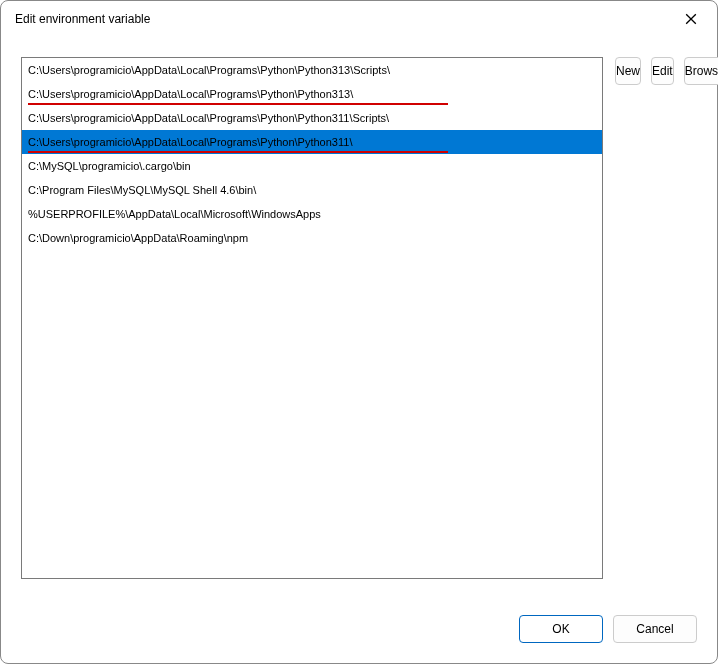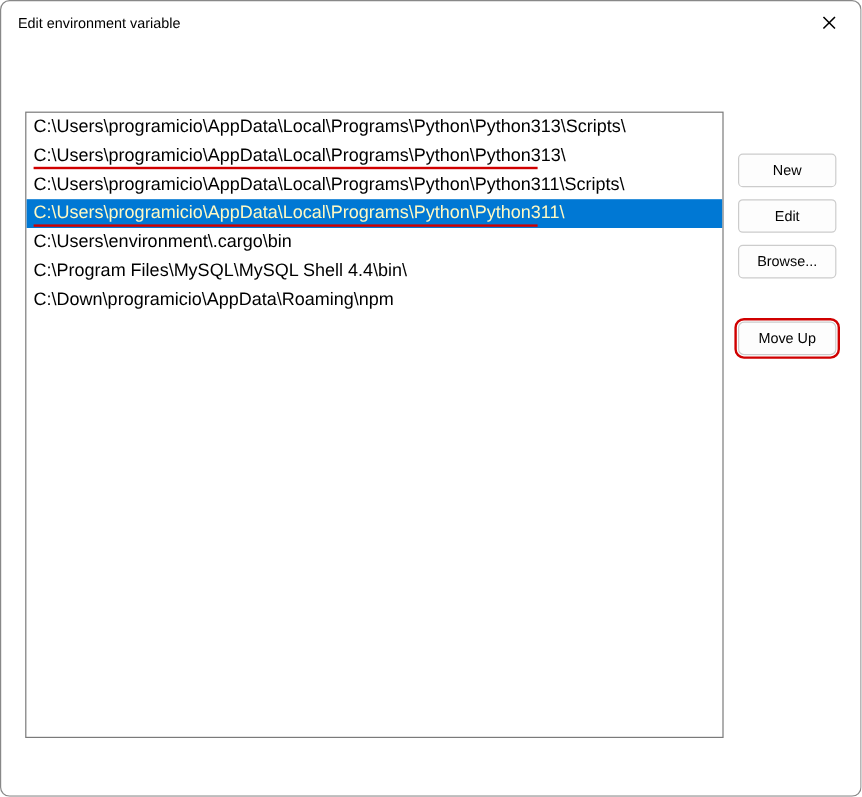--- a/index.html
+++ b/index.html
@@ -13,21 +13,20 @@
     }
     .dialog {
       width: 718px;
       height: 664px;
       background: #fff;
       border: 1px solid #888;
       border-radius: 8px;
       display: flex;
       flex-direction: column;
       position: relative;
-      gap: 36px;
     }
     .titlebar {
       display: flex;
       align-items: center;
       justify-content: space-between;
       padding: 8px 12px 8px 14px;
       height: 36px;
     }
     .title-text {
       font-size: 12px;
@@ -51,44 +50,43 @@
     }
     .listbox {
       flex: 1;
       border: 1px solid #7a7a7a;
       background: #fff;
       height: 522px;
       overflow: hidden;
     }
     .list-item {
       padding: 3px 6px;
-      font-size: 15px;
+      font-size: 11px;
       color: #000;
       white-space: nowrap;
       cursor: default;
       line-height: 18px;
       position: relative;
     }
     .list-item.selected {
       background: #0078d4;
-      color: #fef9c3;
+      color: #000000;
     }
     .underline-red {
       position: absolute;
       bottom: 1px;
       left: 6px;
       height: 2px;
       background: #d00000;
     }
     .side-buttons {
       display: flex;
-      flex-direction: column;
+      flex-direction: row;
       gap: 10px;
       width: 82px;
-      margin-top: 35px;
     }
     .btn {
       height: 28px;
       background: #fdfdfd;
       border: 1px solid #ccc;
       border-radius: 4px;
       font-size: 12px;
       color: #000;
       cursor: pointer;
       display: flex;
@@ -126,31 +124,33 @@
         </svg>
     </div>
   </div>
 
   <div class="content">
     <div class="listbox" id="listbox">
         <div class="list-item">C:\Users\programicio\AppData\Local\Programs\Python\Python313\Scripts\</div>
         <div class="list-item">C:\Users\programicio\AppData\Local\Programs\Python\Python313\<span class="underline-red" style="width: 420px;"></span></div>
         <div class="list-item">C:\Users\programicio\AppData\Local\Programs\Python\Python311\Scripts\</div>
         <div class="list-item selected">C:\Users\programicio\AppData\Local\Programs\Python\Python311\<span class="underline-red" style="width: 420px;"></span></div>
-        <div class="list-item">C:\Users\environment\.cargo\bin</div>
-        <div class="list-item">C:\Program Files\MySQL\MySQL Shell 4.4\bin\</div>
+        <div class="list-item">C:\MySQL\programicio\.cargo\bin</div>
+        <div class="list-item">C:\Program Files\MySQL\MySQL Shell 4.6\bin\</div>
+        <div class="list-item">%USERPROFILE%\AppData\Local\Microsoft\WindowsApps</div>
         <div class="list-item">C:\Down\programicio\AppData\Roaming\npm</div>
       </div>
 
     <div class="side-buttons">
       <button class="btn">New</button>
       <button class="btn">Edit</button>
       <button class="btn">Browse...</button>
       <div class="spacer-sm"></div>
       <button class="btn highlighted">Move Up</button>
       <div class="spacer-sm"></div>
     </div>
   </div>
 
   <div class="bottom-bar">
+    <button class="btn primary">OK</button>
     <button class="btn">Cancel</button>
   </div>
 </div>
 
 </body></html>

